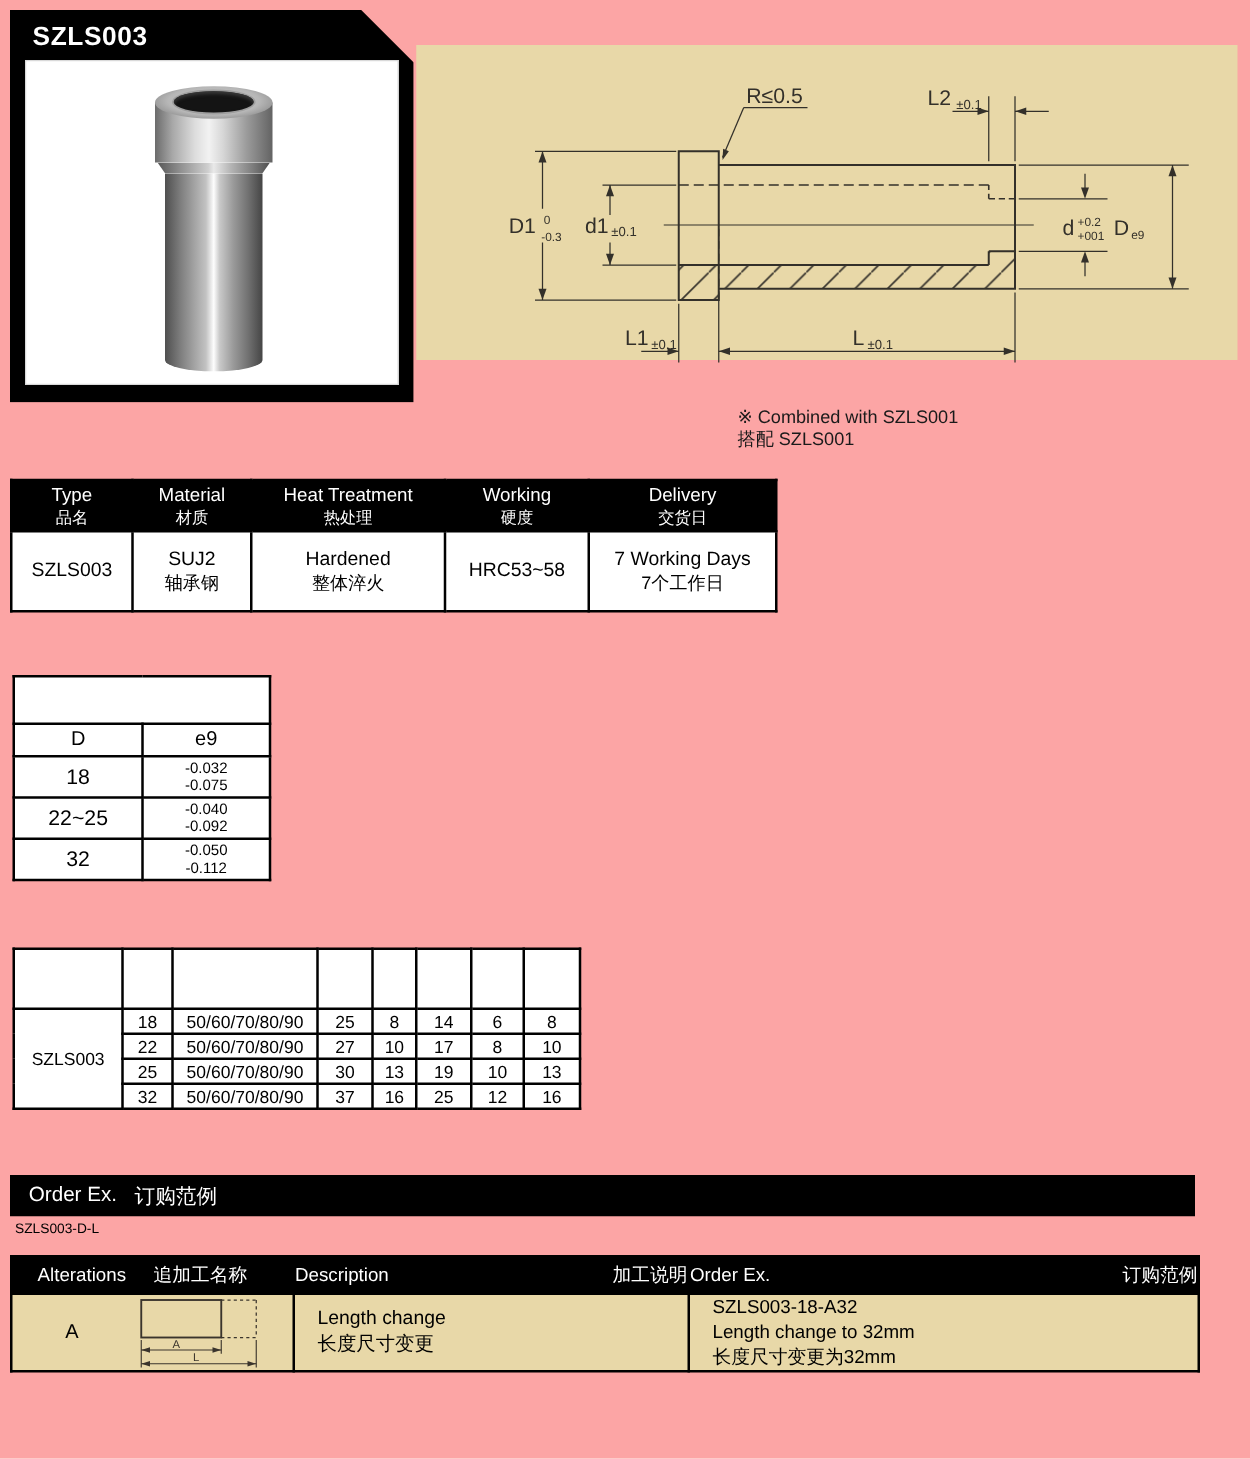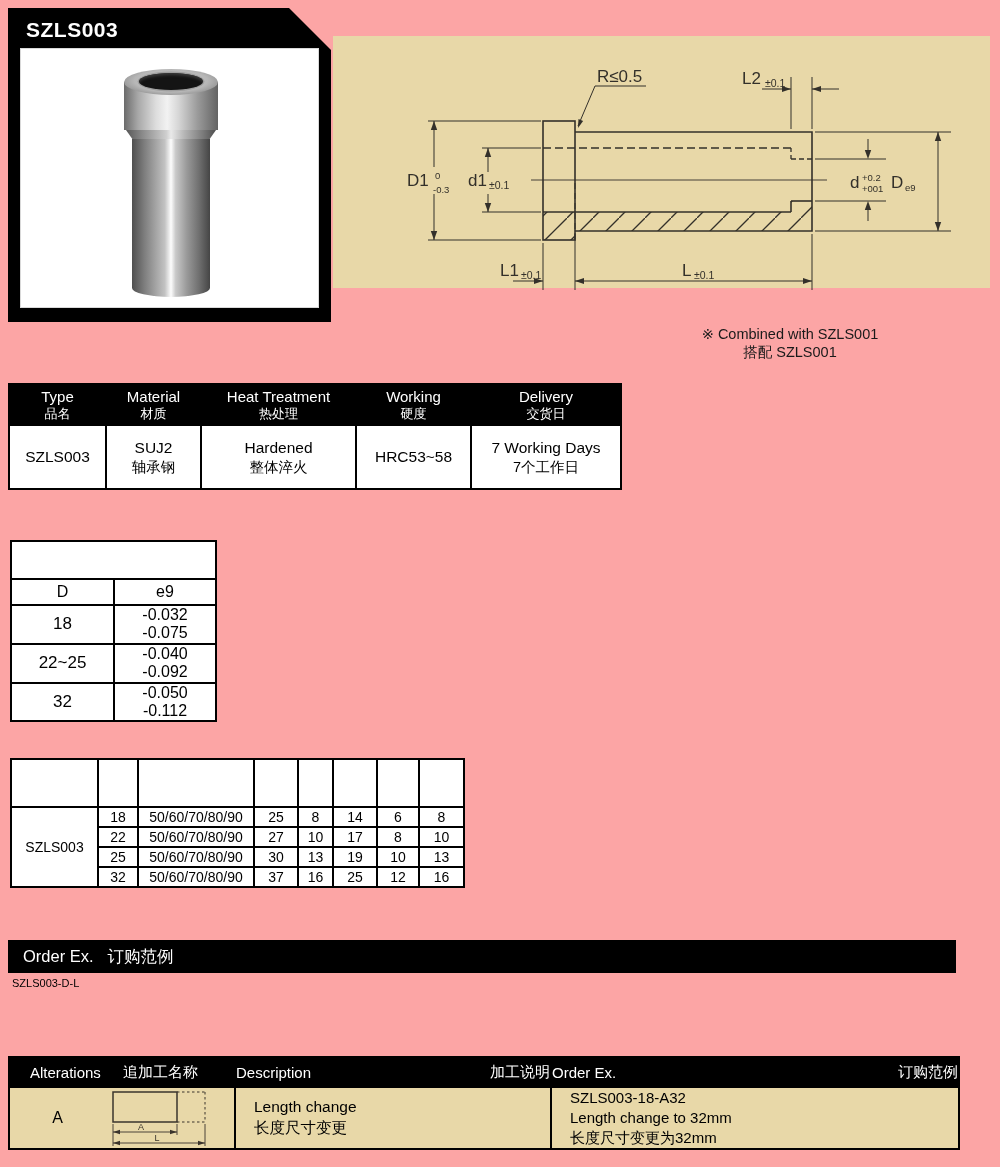--- a/index.html
+++ b/index.html
@@ -21,52 +21,52 @@
     background:linear-gradient(90deg,#6b6b6b 0%,#a8a8a8 15%,#dddddd 34%,#f2f2f2 46%,#d6d6d6 58%,#9b9b9b 78%,#636363 100%); }
   .chamfer { position:absolute; left:2px; top:61px; width:90px; height:9px;
     clip-path:polygon(0 0,100% 0,93% 100%,7% 100%);
     background:linear-gradient(90deg,#585858,#8f8f8f 20%,#cfcfcf 45%,#e9e9e9 50%,#b5b5b5 65%,#7c7c7c 85%,#4e4e4e); }
   .barrel { position:absolute; left:8px; top:70px; width:78px; height:158px;
     border-radius:0 0 50% 50% / 0 0 9px 9px;
     background:linear-gradient(90deg,#4f4f4f 0%,#7e7e7e 16%,#a8a8a8 32%,#c2c2c2 42%,#fdfdfd 50%,#c9c9c9 56%,#9a9a9a 70%,#6f6f6f 86%,#454545 100%); }
 
   
   .drawing-panel { position:absolute; left:333px; top:36px; width:657px; height:252px; background:#e8d8a8; }
-  .combined-note { position:absolute; right:10px; top:325px; width:400px; text-align:center; font-size:14.5px; line-height:1.25; color:#1a1a1a; }
+  .combined-note { position:absolute; right:10px; top:325px; width:400px; text-align:left; font-size:14.5px; line-height:1.25; color:#1a1a1a; }
 
   
   table { border-collapse:collapse; table-layout:fixed; }
   td,th { border:2px solid #000; font-weight:normal; }
   .thead-black td, td.black { background:#000; color:#fff; }
 
   .spec-table { position:absolute; left:8px; top:383px; width:612px; }
   .spec-table td { text-align:center; vertical-align:middle; }
   .spec-table .thead-black td { height:41px; font-size:15px; line-height:1.18; }
   .spec-table .data td { height:64px; font-size:15.5px; line-height:1.25; background:#fff; }
   .cn { font-size:13px; }
   .spec-table .data .cn { font-size:14.5px; }
 
   .od-table { position:absolute; left:10px; top:540px; width:205px; }
   .od-table td { text-align:center; vertical-align:middle; background:#fff; }
   .od-table td.black { height:38px; font-size:13.5px; line-height:1.25; }
   .od-table .subhead td { height:26px; font-size:16px; }
   .od-table .dval { height:33px; font-size:17px; }
-  .od-table .tol { font-size:16px; line-height:1.15; }
+  .od-table .tol { font-size:12px; line-height:1.15; }
 
   .dim-table { position:absolute; left:10px; top:758px; width:453px; }
   .dim-table td { text-align:center; vertical-align:middle; background:#fff; font-size:14px; }
   .dim-table .thead-black td { height:48px; font-size:14.5px; }
   .dim-table .r td { height:20px; }
   .dim-table td.typecell { font-size:14px; }
 
   .order-bar { position:absolute; left:8px; top:940px; width:948px; height:33px; background:#000; color:#fff;
     display:flex; align-items:center; padding-left:15px; font-size:16.5px; gap:14px; }
   .order-example { position:absolute; left:12px; top:977px; font-size:11px; }
 
-  .alt-table { position:absolute; left:8px; top:1056px; width:950px; }
+  .alt-table { position:absolute; left:8px; top:1004px; width:950px; }
   .alt-table td { vertical-align:middle; }
   .alt-table .thead-black td { height:30px; font-size:15px; }
   .alt-table .hpair { display:flex; gap:22px; align-items:center; padding-left:20px; }
   .alt-table .hpair.center { justify-content:space-between; padding-left:0; }
   .alt-table .row td { height:62px; background:#e8d8a8; font-size:15.5px; }
   .alt-cell1 { display:flex; align-items:center; }
   .alt-code { width:95px; text-align:center; font-size:16px; }
   .alt-desc { padding-left:18px; line-height:1.35; }
   .alt-order { padding-left:18px; line-height:1.32; font-size:15px; }
 </style>

